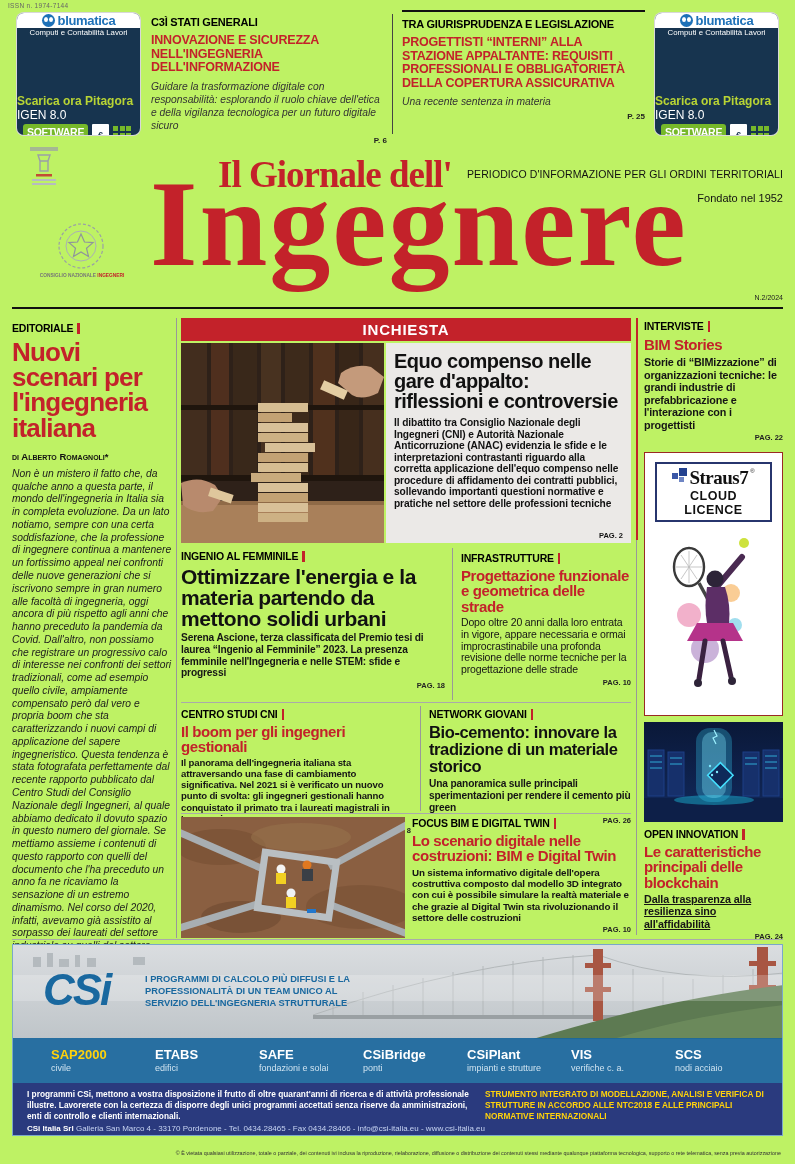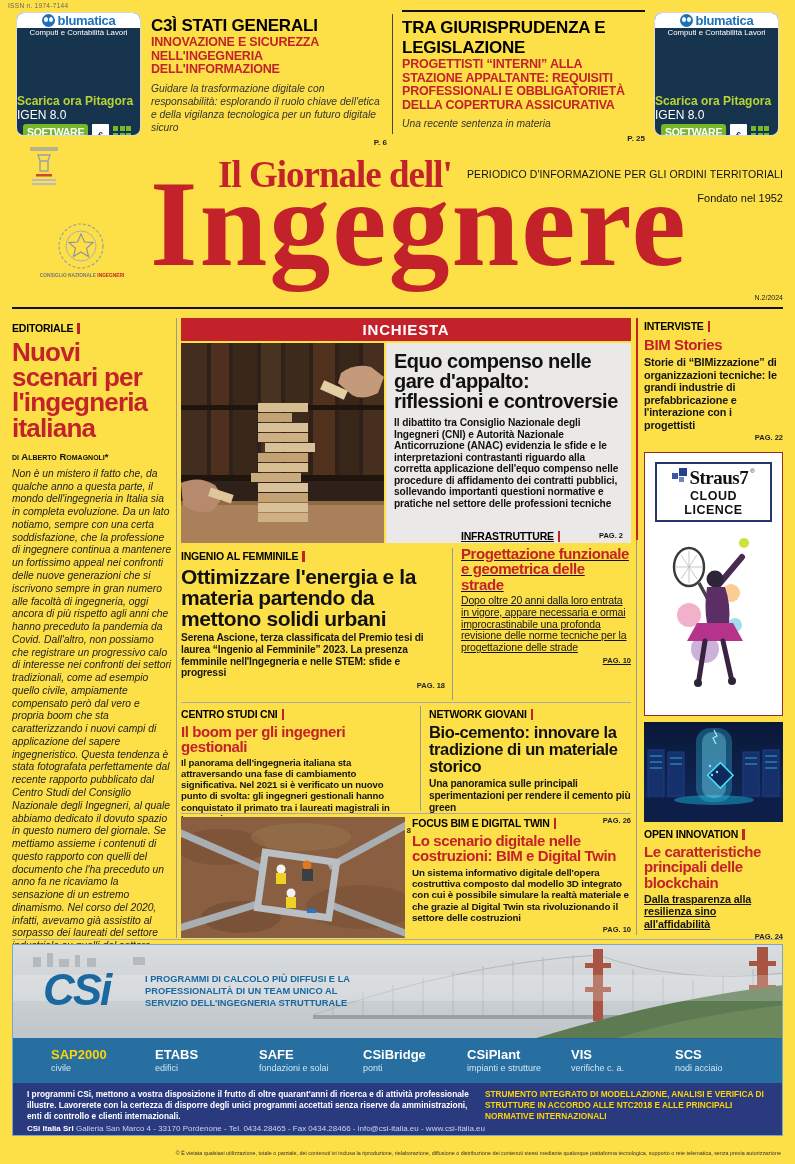--- a/index.html
+++ b/index.html
@@ -1,18 +1,18 @@
 <!DOCTYPE html>
 <html><head>
 <meta charset="utf-8">
 <style>
   * { margin:0; padding:0; box-sizing:border-box; }
   html,body { background:#fff; }
   body { width:795px; height:1164px; font-family:"Liberation Sans",sans-serif; color:#111; }
-  .page { position:relative; width:795px; height:1164px; overflow:hidden; background:#fde047; }
+  .page { position:relative; width:795px; height:1164px; overflow:hidden; background:#bef264; }
   .abs { position:absolute; }
 
   
   .issn { left:8px; top:2px; font-size:6.5px; color:#666; letter-spacing:.3px; }
 
   .blu-ad { width:123px; height:122px; top:13px; border-radius:7px; overflow:hidden;
             background:#17344f; display:flex; flex-direction:column; box-shadow:0 0 0 1px #d8d8d8; }
   .blu-left  { left:17px; }
   .blu-right { left:655px; }
   .blu-top { background:#fff; height:26px; display:flex; align-items:center; justify-content:center; gap:3px; }
@@ -31,21 +31,21 @@
   .blu-doc { width:17px; height:22px; background:#fff; border-radius:1px; color:#17344f; font-weight:bold; font-size:9px;
              display:flex; align-items:center; justify-content:center; }
   .blu-grid { display:grid; grid-template-columns:repeat(3,5px); grid-auto-rows:5px; gap:1.5px; }
   .blu-grid span { background:#76b82a; }
   .blu-url { background:#2fa3dc; height:20px; display:flex; align-items:center; justify-content:center;
              color:#fff; font-weight:bold; font-size:9.5px; }
 
   .teaser { }
   .teaser1 { left:151px; top:16px; width:236px; }
   .teaser2 { left:402px; top:10px; width:243px; border-top:2px solid #111; padding-top:6px; }
-  .t-kicker { font-size:17px; font-weight:bold; color:#000; letter-spacing:-.2px; }
+  .t-kicker { font-size:11px; font-weight:bold; color:#000; letter-spacing:-.2px; margin-bottom:6px; }
   .t-title { font-size:12.5px; font-weight:bold; color:#c3222a; line-height:1.08; letter-spacing:-.2px; margin-bottom:5px; }
   .t-sum { font-style:italic; font-size:10.3px; color:#333; line-height:1.28; }
   .t-page { text-align:right; font-size:8px; font-weight:bold; color:#222; margin-top:4px; }
   .t-vrule { left:392px; top:14px; width:1px; height:120px; background:#444; }
 
   
   .mh-rule { left:12px; top:307px; width:771px; height:2px; background:#111; }
   .mh-prefix { left:218px; top:153px; font-family:"Liberation Serif",serif; font-weight:bold;
                font-size:37px; color:#c3222a; letter-spacing:-1px; }
   .mh-main { left:150px; top:163px; font-family:"Liberation Serif",serif; font-weight:bold;
@@ -82,21 +82,21 @@
             font-size:15px; letter-spacing:.8px; display:flex; align-items:center; justify-content:center; }
   .photo-jenga { left:181px; top:343px; width:203px; height:200px; }
   .hbox { left:386px; top:343px; width:245px; height:200px; background:#ebe9e7; padding:8px; }
   .h-title { font-size:20px; font-weight:bold; color:#111; line-height:1.0; letter-spacing:-.5px; margin-bottom:6px; }
   .h-sum { font-weight:bold; font-size:10.2px; line-height:1.13; letter-spacing:-.1px; }
   .h-page { position:absolute; right:8px; bottom:3px; font-size:7.5px; font-weight:bold; }
 
   .row2-left  { left:181px; top:550px; width:264px; }
   .row2-left  .s-title { font-size:21px; line-height:1.0; }
   .vr2 { left:452px; top:548px; width:1px; height:152px; background:#999; }
-  .row2-right { left:461px; top:530px; width:170px;text-decoration:underline; }
+  .row2-right { left:461px; top:552px; width:170px; }
   .row2-right .s-title { font-size:15px; line-height:1.02; }
   .row2-right .s-sum { font-weight:normal; font-size:10.5px; line-height:1.13; }
   .rule2 { left:181px; top:702px; width:450px; }
   .row3-left  { left:181px; top:708px; width:230px; }
   .row3-left  .s-title { font-size:15px; line-height:1.0; }
   .row3-left  .s-sum { font-size:9.6px; }
   .vr3 { left:420px; top:706px; width:1px; height:105px; background:#999; }
   .row3-right { left:429px; top:708px; width:202px; }
   .row3-right .s-title { font-size:16.5px; line-height:1.04; }
   .rule3 { left:181px; top:813px; width:450px; }

